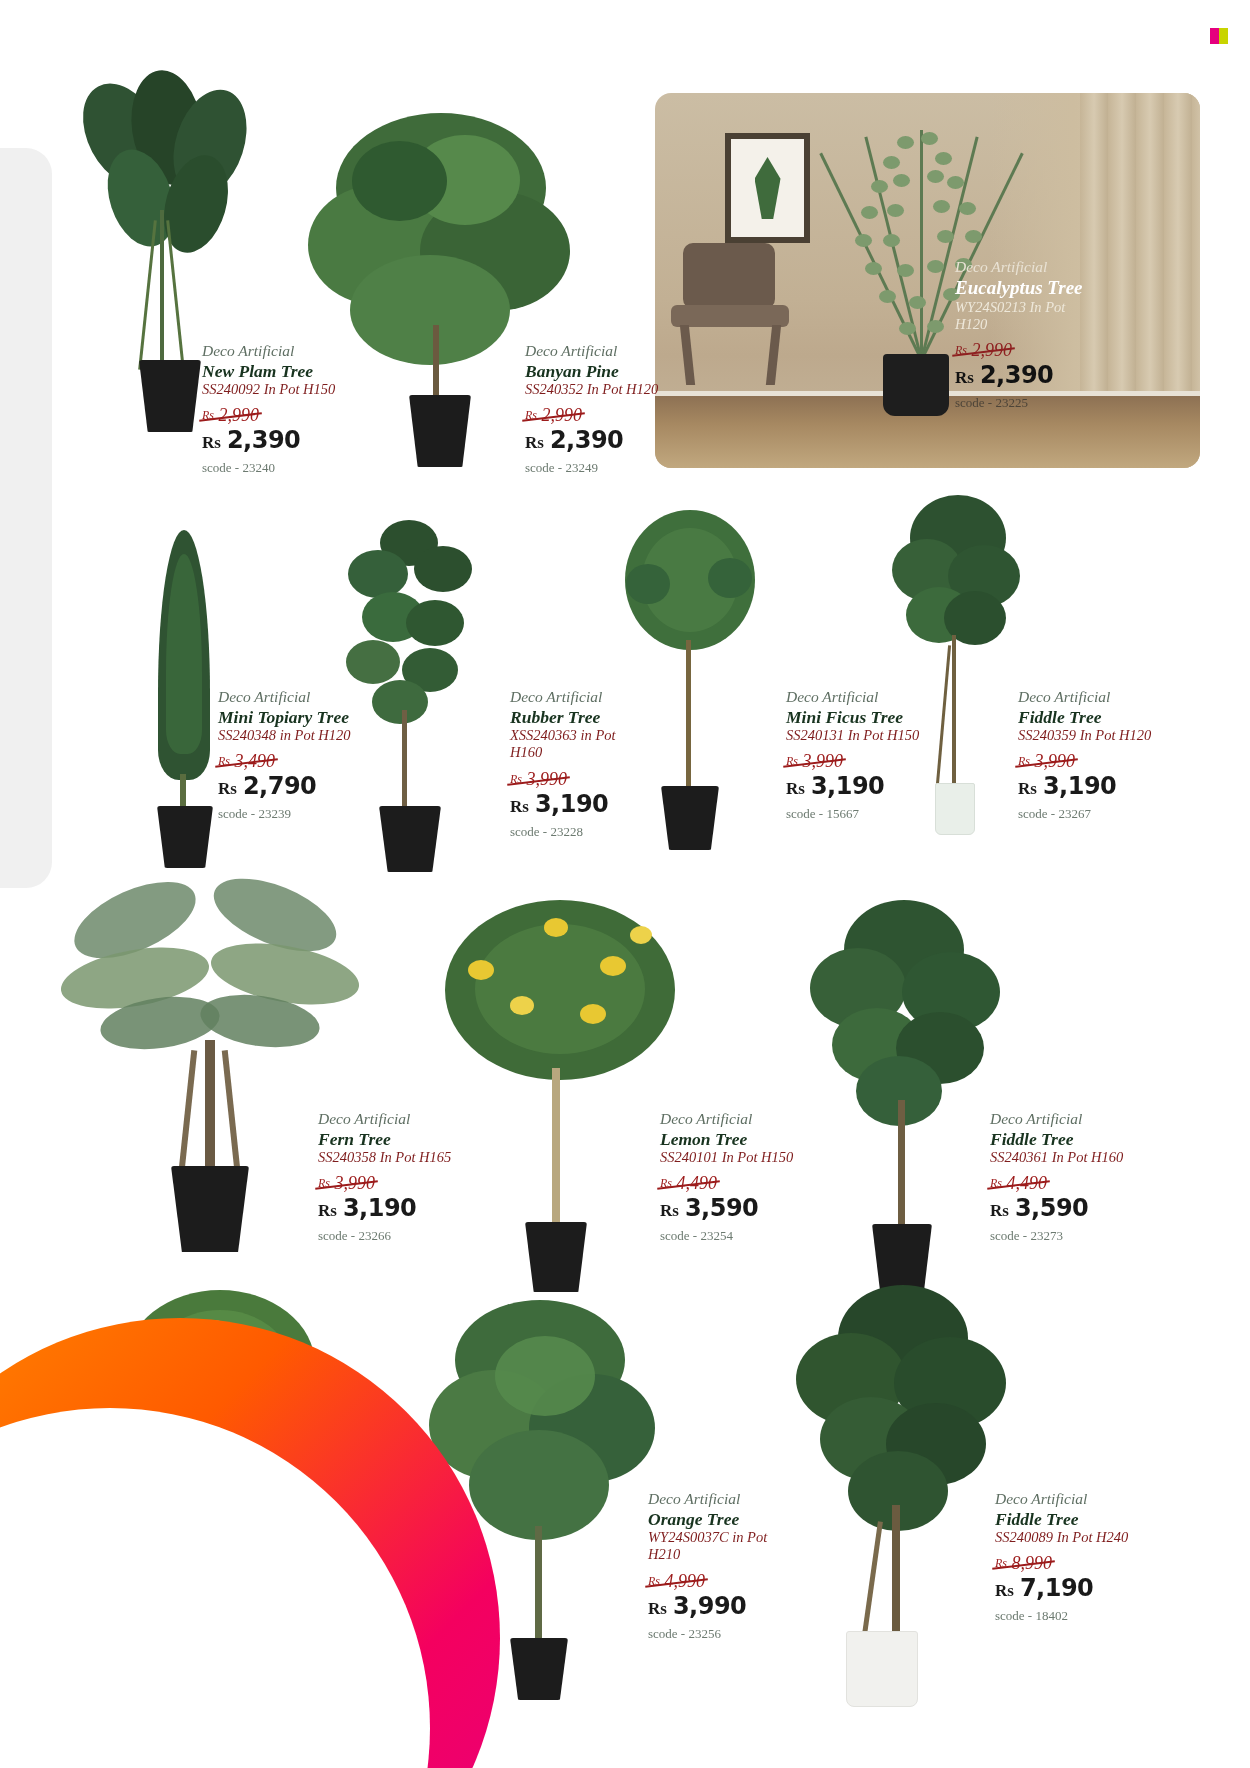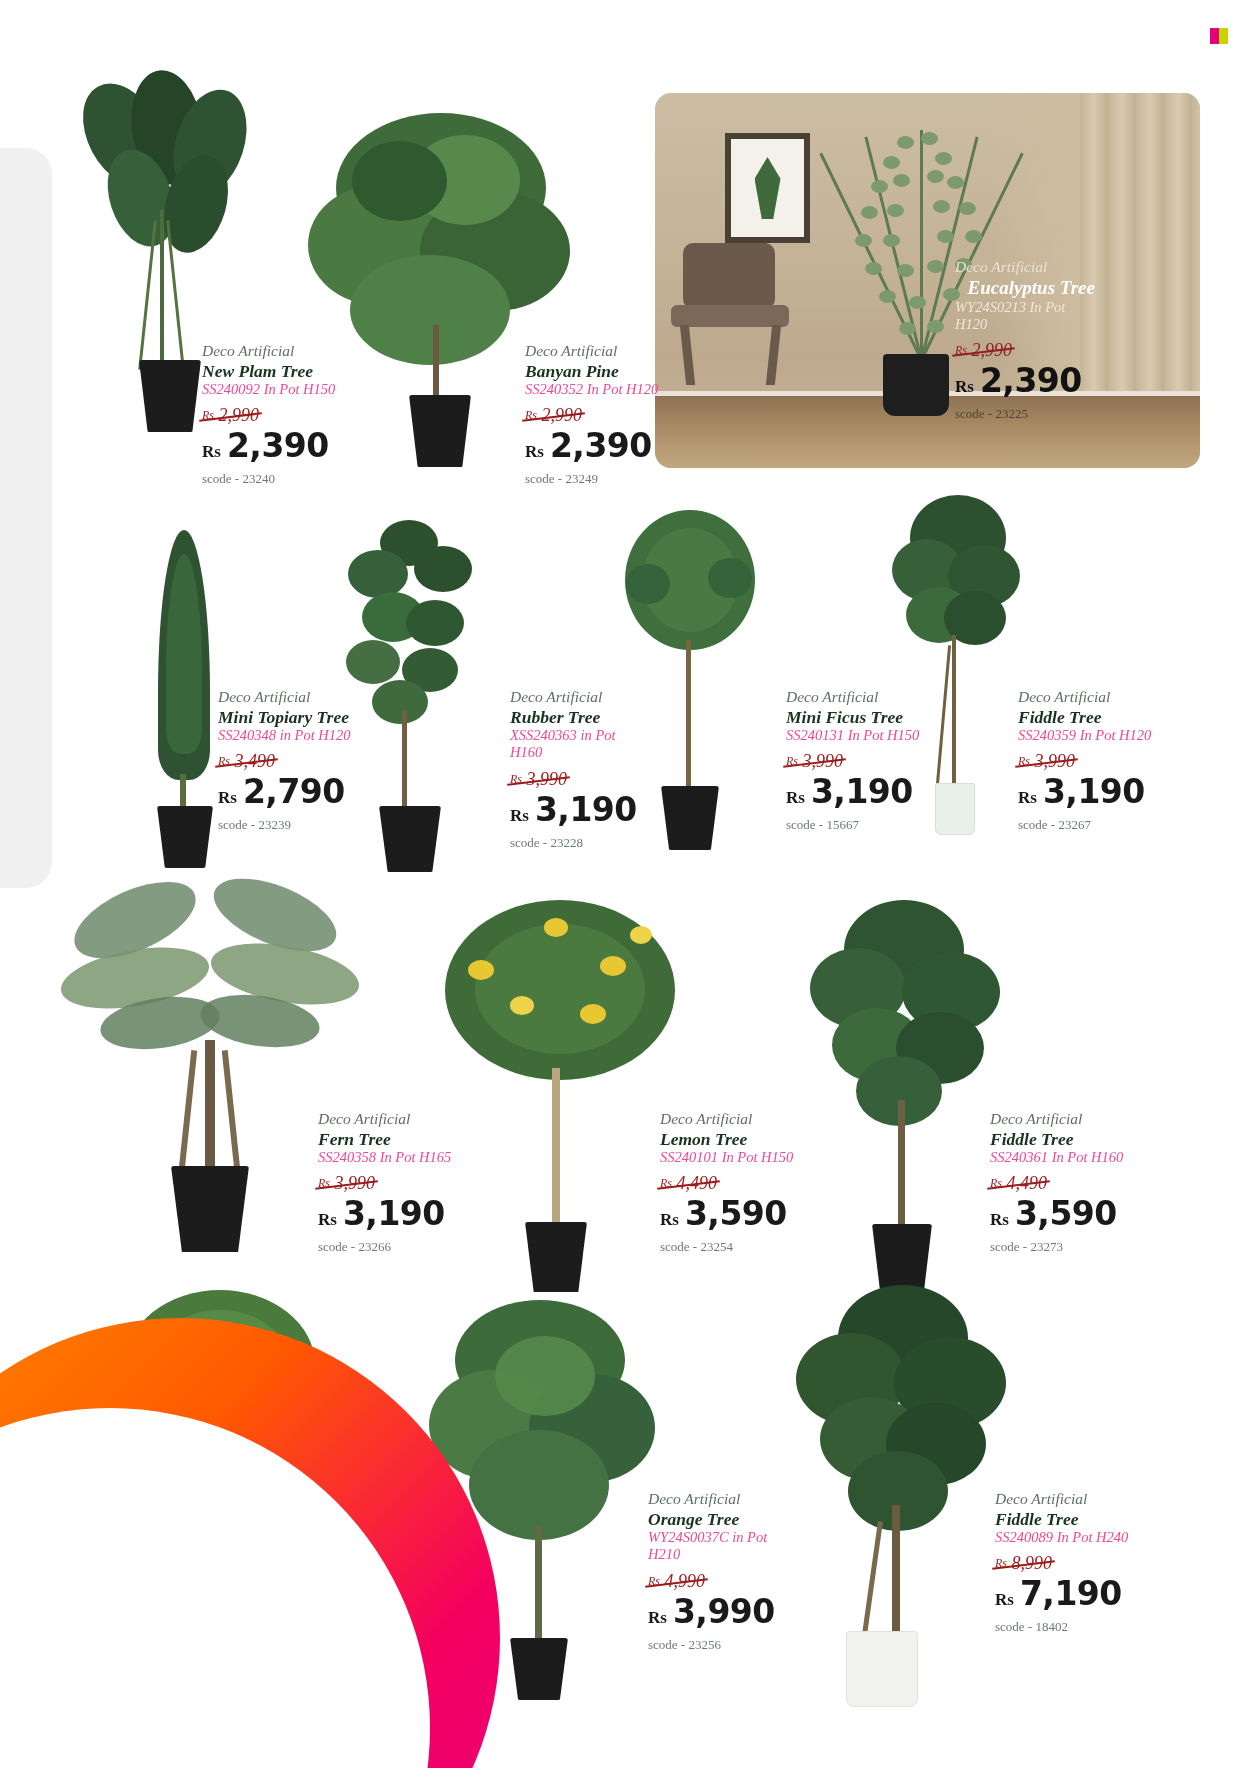--- a/index.html
+++ b/index.html
@@ -84,21 +84,21 @@
     font-size: 17.5px;
     color: #18331f;
     line-height: 1.15;
     white-space: nowrap;
     margin-top: 1px;
   }
   .pcode {
     font-family: "Liberation Serif", serif;
     font-style: italic;
     font-size: 14.5px;
-    color: #ec4899;
+    color: #7f1d1d;
     line-height: 1.2;
     max-width: 140px;
   }
   .oldprice {
     margin-top: 7px;
     font-family: "Liberation Serif", serif;
     font-style: italic;
     color: #9c1b1b;
     font-size: 18px;
     position: relative;
@@ -122,21 +122,21 @@
     color: #1a1a1a;
     white-space: nowrap;
   }
   .newprice .rs {
     font-family: "Liberation Serif", serif;
     font-size: 17px;
     font-weight: bold;
   }
   .newprice .amt {
     font-family: "DejaVu Sans", sans-serif;
-    font-size: 33px;
+    font-size: 24px;
     font-weight: bold;
     letter-spacing: -0.5px;
   }
   .scode {
     margin-top: 6px;
     font-family: "Liberation Serif", serif;
     font-size: 13px;
     color: #6c7a70;
     white-space: nowrap;
   }
@@ -209,21 +209,21 @@
   .hero-plant .stem {
     position: absolute; bottom: 0; left: 50%; width: 3px; height: 100%;
     background: #5d7a52; transform-origin: bottom center;
   }
   .hero-plant .lf {
     position: absolute; width: 17px; height: 13px; background: #7d9a6d;
     border-radius: 50%;
   }
   .hero-text { position: absolute; left: 300px; top: 165px; }
   .hero-text .brand { color: #e9e2d4; }
-  .hero-text .pname { color: #ffffff; font-size: 19px; text-align: right; }
+  .hero-text .pname { color: #ffffff; font-size: 19px; }
   .hero-text .pcode { color: #eee8da; }
   .hero-text .oldprice { color: #8e2020; }
   .hero-text .oldprice::after { background: #8e2020; }
   .hero-text .newprice { color: #121212; }
   .hero-text .scode { color: #4d4438; }
 
   
   .art { position: absolute; }
   .pot {
     position: absolute; left: 50%; transform: translateX(-50%);

